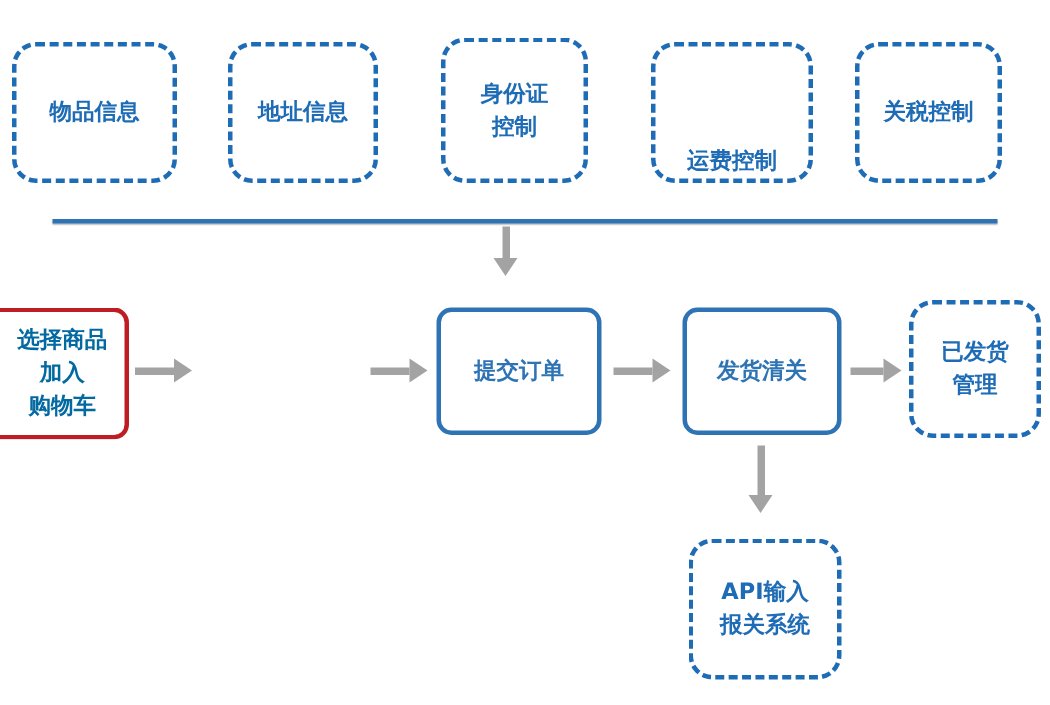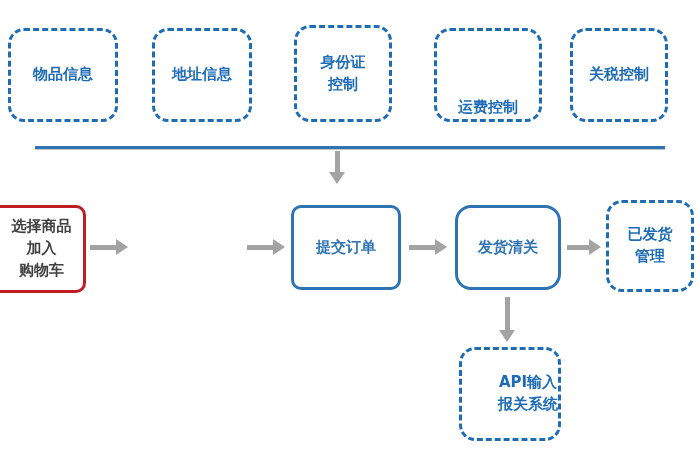--- a/index.html
+++ b/index.html
@@ -15,21 +15,21 @@
     background:#ffffff;
   }
   .box .lbl{white-space:pre-line;}
   .dashed{
     border:3px dashed #1e6cb5;border-radius:16px;color:#1e6cb5;
   }
   .blue-solid{
     border:3px solid #2e74b5;border-radius:10px;color:#2e74b5;
   }
   .red-outline{
-    border:3px solid #bf1d24;border-radius:10px;color:#404040;
+    border:3px solid #bf1d24;border-radius:10px;color:#0369a1;
     border-left:none;border-top-left-radius:0;border-bottom-left-radius:0;
   }
   .red-solid{
     background:linear-gradient(180deg,#cc4a40 0%,#b72c26 55%,#9d221d 100%);
     color:#ffffff;border-radius:9px;
     box-shadow:3px 4px 6px rgba(0,0,0,0.35);
     border:1px solid #8f1f1a;
   }
   .hline{
     background:#2e74b5;height:3px;
@@ -97,37 +97,37 @@
 
   <div class="abs box blue-solid" style="left:291px;top:205px;width:110px;height:85px;">
     <span class="lbl">提交订单</span>
   </div>
 
   <div class="abs arrow-h" style="left:409px;top:239px;width:38px;height:16px;">
     <div class="shaft"></div>
     <div class="head"></div>
   </div>
 
-  <div class="abs box blue-solid" style="left:455px;top:205px;width:106px;height:85px;border-radius:16px;">
+  <div class="abs box blue-solid" style="left:455px;top:205px;width:106px;height:85px;">
     <span class="lbl">发货清关</span>
   </div>
 
   <div class="abs arrow-h" style="left:567px;top:239px;width:34px;height:16px;">
     <div class="shaft"></div>
     <div class="head"></div>
   </div>
 
   <div class="abs box dashed" style="left:606px;top:200px;width:88px;height:92px;text-align:center;">
     <span class="lbl">已发货
 管理</span>
   </div>
 
   <div class="abs arrow-v" style="left:499px;top:297px;width:16px;height:45px;">
     <div class="shaft"></div>
     <div class="head"></div>
   </div>
 
-  <div class="abs box dashed" style="left:459px;top:347px;width:102px;height:94px;justify-content:flex-end;">
+  <div class="abs box dashed" style="left:459px;top:359px;width:102px;height:94px;">
     <span class="lbl">API输入
 报关系统</span>
   </div>
 
 </div>
 
 </body></html>

